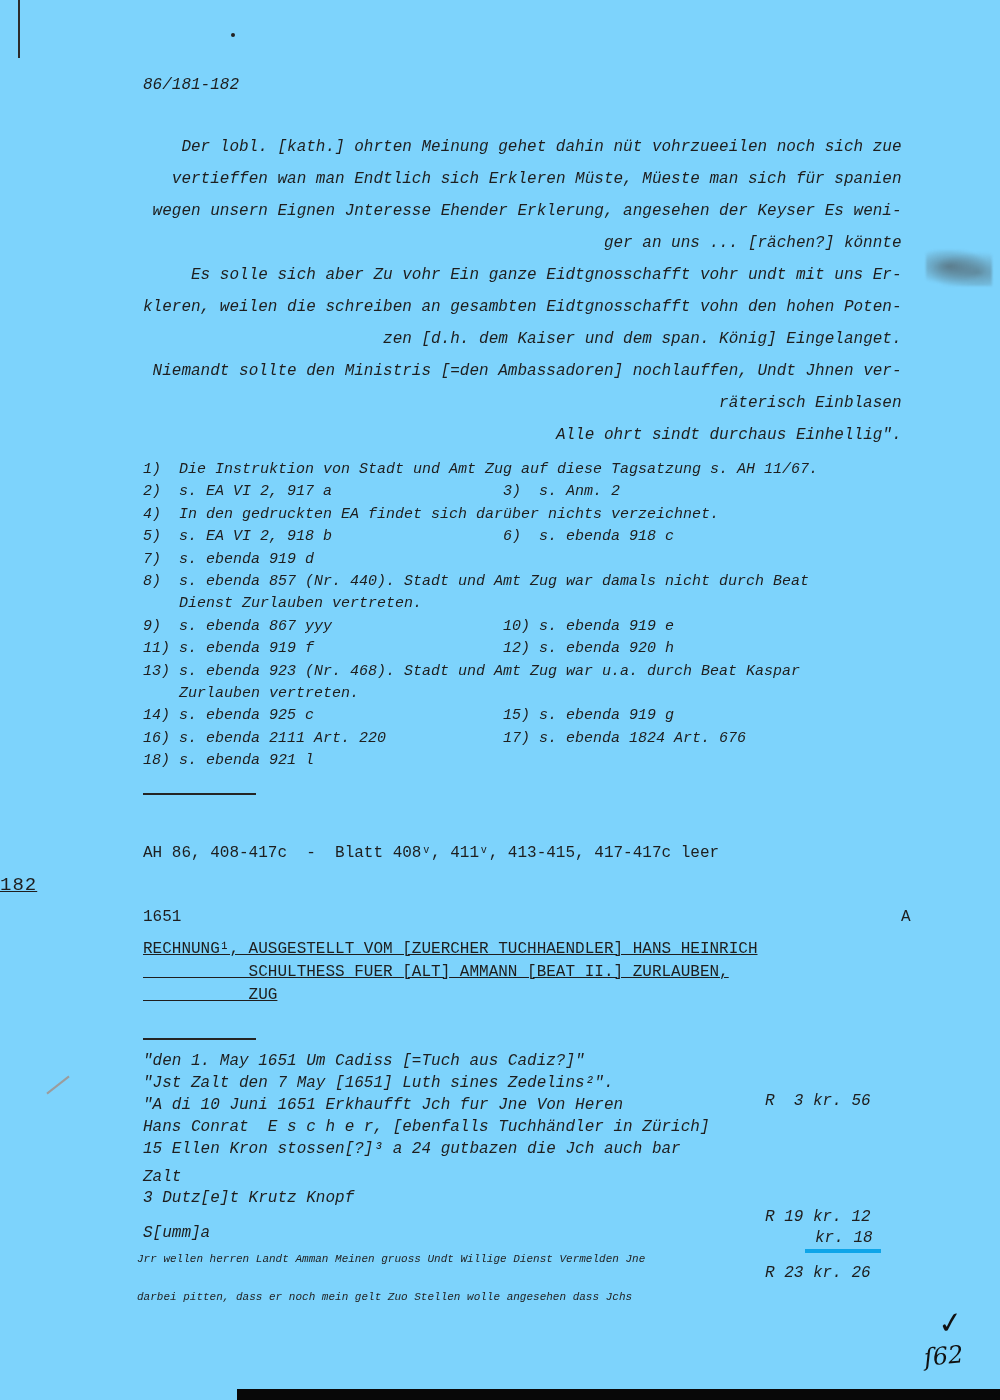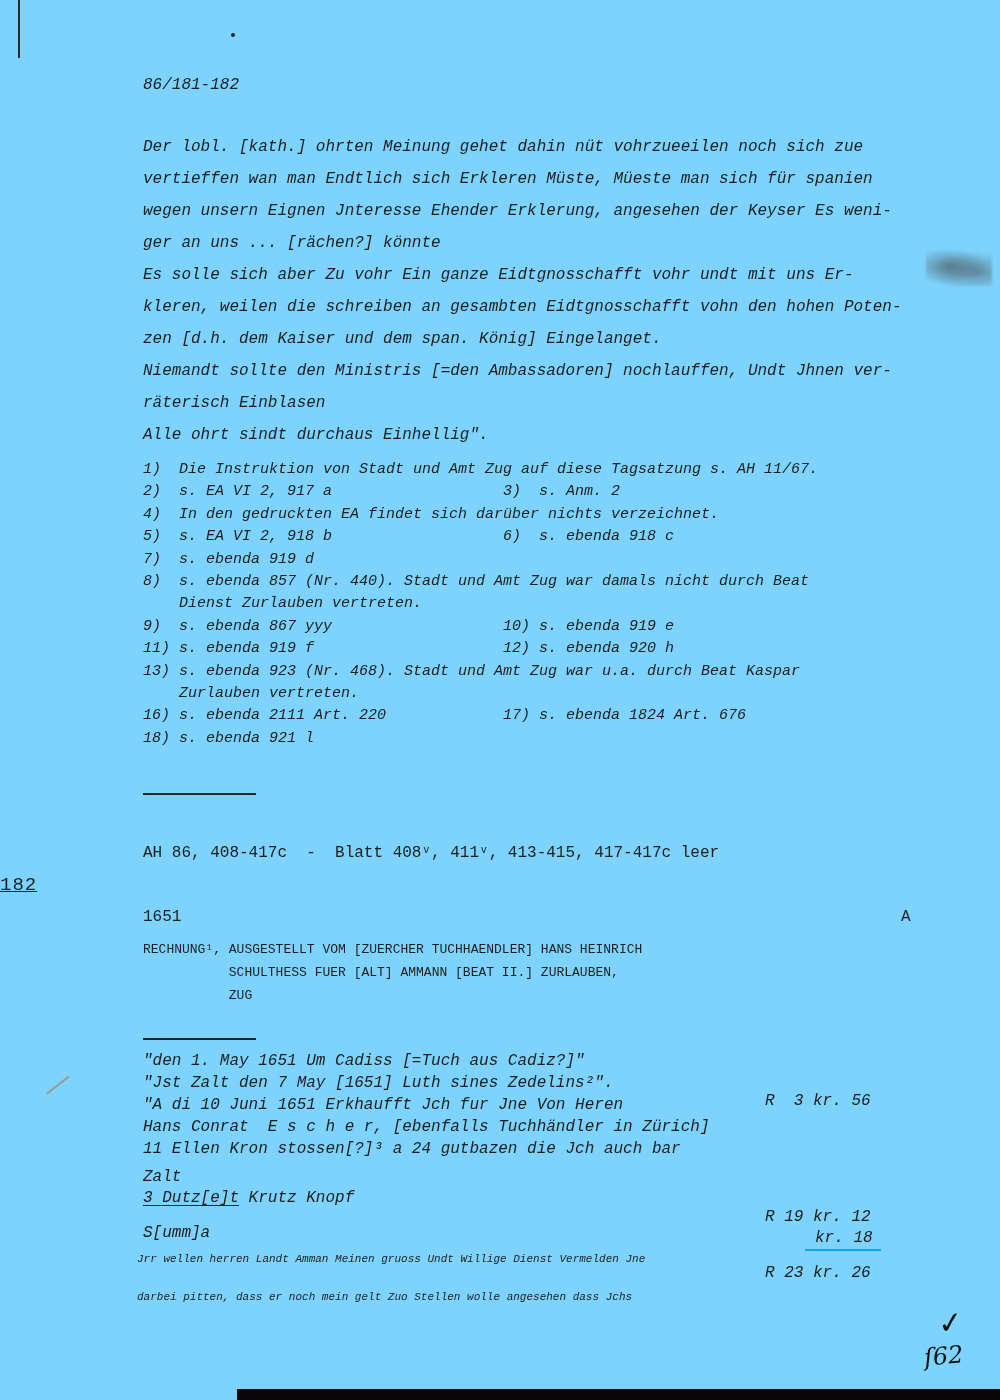--- a/index.html
+++ b/index.html
@@ -6,43 +6,43 @@
   .page {
     position:relative; width:1000px; height:1400px; margin:0 auto;
     background:#7dd3fc; color:#1e1e1e; overflow:hidden;
     font-family:"Liberation Mono","DejaVu Sans Mono",monospace;
   }
   .line { white-space:pre; }
   .it { font-style:italic; }
 
   .page-ref { position:absolute; left:143px; top:76px; font-size:16px; }
 
-  .main-block { position:absolute; left:143px; top:131px; }
+  .main-block { position:absolute; left:143px; top:131px;text-align:right; }
   .main-line { line-height:32px; font-size:16px; }
 
   .fn-block { position:absolute; left:143px; top:459px; }
   .fn-line { line-height:22.4px; font-size:15px; }
 
   .rule { position:absolute; left:143px; width:113px; height:2px; background:#242424; }
   .rule1 { top:793px; }
   .rule2 { top:1038px; }
 
   .archive { position:absolute; left:143px; top:806px; font-size:16px;margin-top:38px; }
 
   .pageno { position:absolute; left:0; right:16px; top:874px; text-align:left; font-size:19px; letter-spacing:1px;text-decoration:underline; }
   .year   { position:absolute; left:143px; top:908px; font-size:16px; }
   .corner-a { position:absolute; left:901px; top:908px; font-size:16px; }
 
   .title-block { position:absolute; left:143px; top:938px; }
-  .title-line { line-height:23px; font-size:13px; }
+  .title-line { line-height:23px; font-size:16px;text-decoration:underline; }
 
   .acct-row { position:absolute; left:143px; width:760px; font-size:16px; }
   .amount { position:absolute; left:622px; top:0; white-space:pre;margin-top:40px; }
-  .amount-sum { left:662px; border-bottom:2px solid #0ea5e9; padding:0 8px 2px 10px; }
-  .u { text-decoration:underline; text-underline-offset:3px; }
+  .amount-sum { left:662px; border-bottom:4px solid #0ea5e9; padding:0 8px 2px 10px; }
+  .u { text-underline-offset:3px; }
 
   .closing-line { position:absolute; left:137px; font-size:11px; }
 
   .bar { position:absolute; left:237px; right:0; top:1389px; height:11px; background:#080808; }
   .check { position:absolute; left:938px; top:1305px; font-size:30px; color:#111;
            transform:rotate(-7deg); font-family:"DejaVu Serif",serif; }
   .corner-mark { position:absolute; left:924px; top:1342px; font-size:24px; color:#111;
                  font-style:italic; transform:rotate(-5deg); font-family:"DejaVu Serif",serif; }
   .smudge { position:absolute; left:926px; top:250px; width:66px; height:36px; filter:blur(1px);
             background:
@@ -78,20 +78,21 @@
     <div class="fn-line it line">2)  s. EA VI 2, 917 a                   3)  s. Anm. 2</div>
     <div class="fn-line it line">4)  In den gedruckten EA findet sich darüber nichts verzeichnet.</div>
     <div class="fn-line it line">5)  s. EA VI 2, 918 b                   6)  s. ebenda 918 c</div>
     <div class="fn-line it line">7)  s. ebenda 919 d</div>
     <div class="fn-line it line">8)  s. ebenda 857 (Nr. 440). Stadt und Amt Zug war damals nicht durch Beat</div>
     <div class="fn-line it line">    Dienst Zurlauben vertreten.</div>
     <div class="fn-line it line">9)  s. ebenda 867 yyy                   10) s. ebenda 919 e</div>
     <div class="fn-line it line">11) s. ebenda 919 f                     12) s. ebenda 920 h</div>
     <div class="fn-line it line">13) s. ebenda 923 (Nr. 468). Stadt und Amt Zug war u.a. durch Beat Kaspar</div>
     <div class="fn-line it line">    Zurlauben vertreten.</div>
+    <div class="fn-line it line">14) s. ebenda 925 c                     15) s. ebenda 919 g</div>
     <div class="fn-line it line">16) s. ebenda 2111 Art. 220             17) s. ebenda 1824 Art. 676</div>
     <div class="fn-line it line">18) s. ebenda 921 l</div>
   </div>
 
   <div class="rule rule1"></div>
 
   <div class="archive line">AH 86, 408-417c  -  Blatt 408ᵛ, 411ᵛ, 413-415, 417-417c leer</div>
 
   <div class="pageno">182</div>
   <div class="year">1651</div>
@@ -112,21 +113,21 @@
   <div class="acct-row" style="top:1074px">
     <span class="it line">"Jst Zalt den 7 May [1651] Luth sines Zedelins²".</span>
   </div>
   <div class="acct-row" style="top:1096px">
     <span class="it line">"A di 10 Juni 1651 Erkhaufft Jch fur Jne Von Heren</span>
   </div>
   <div class="acct-row" style="top:1118px">
     <span class="it line">Hans Conrat  E s c h e r, [ebenfalls Tuchhändler in Zürich]</span>
   </div>
   <div class="acct-row" style="top:1140px">
-    <span class="it line">11 Ellen Kron stossen[?]³ a 24 gutbazen die Jch auch bar</span>
+    <span class="it line">15 Ellen Kron stossen[?]³ a 24 gutbazen die Jch auch bar</span>
   </div>
   <div class="acct-row" style="top:1168px">
     <span class="it line">Zalt</span>
     <span class="amount it line">R 19 kr. 12</span>
   </div>
   <div class="acct-row" style="top:1189px">
     <span class="it line"><span class="u">3 Dutz[e]t</span><span> Krutz Knopf</span></span>
     <span class="amount amount-sum it line">kr. 18</span>
   </div>
   <div class="acct-row" style="top:1224px">

